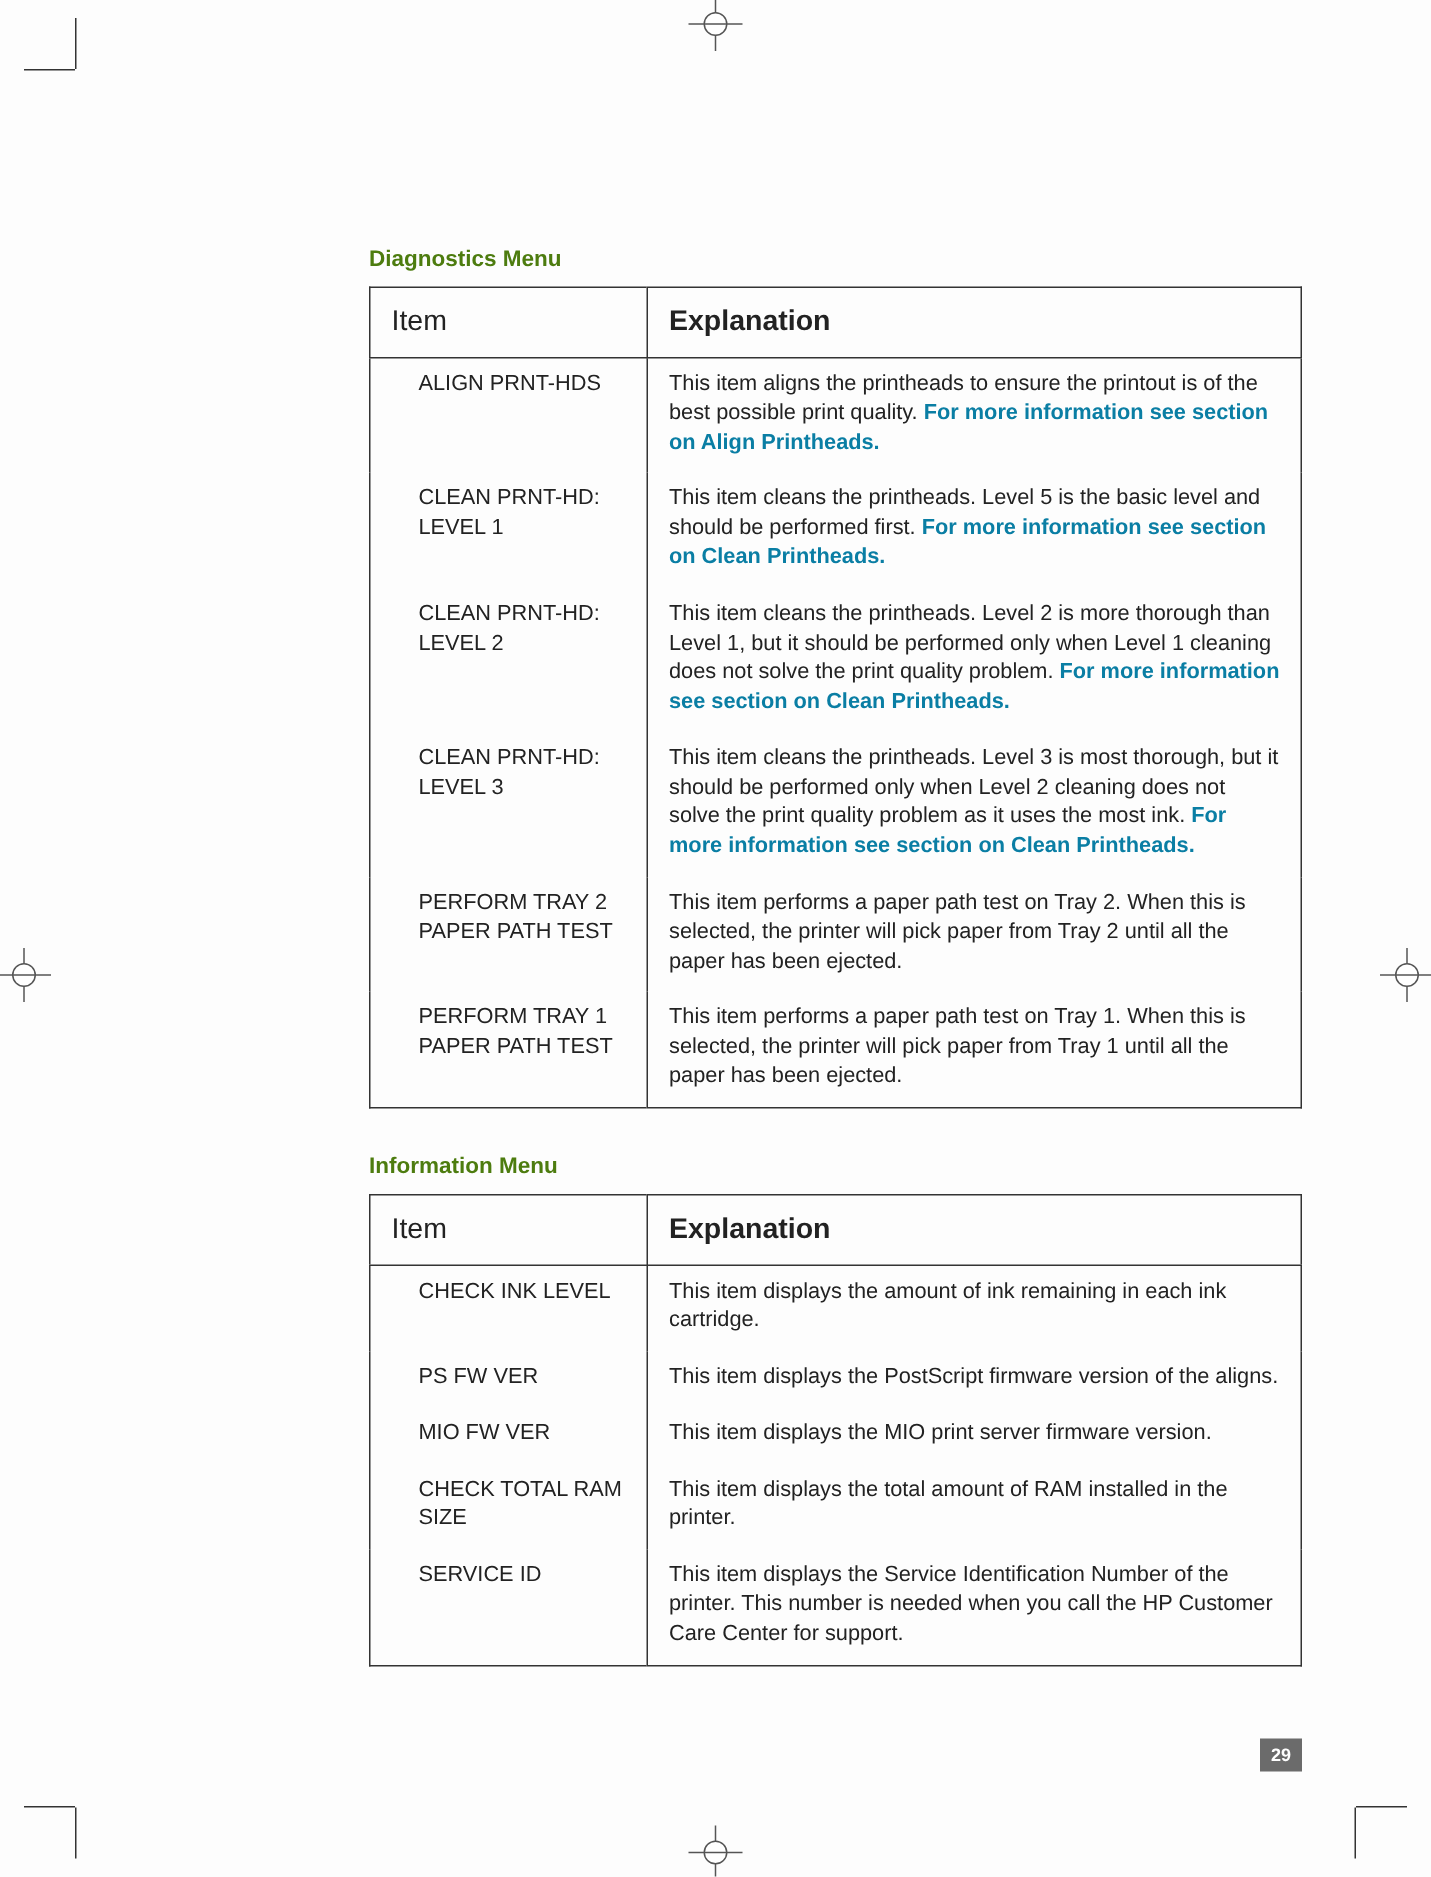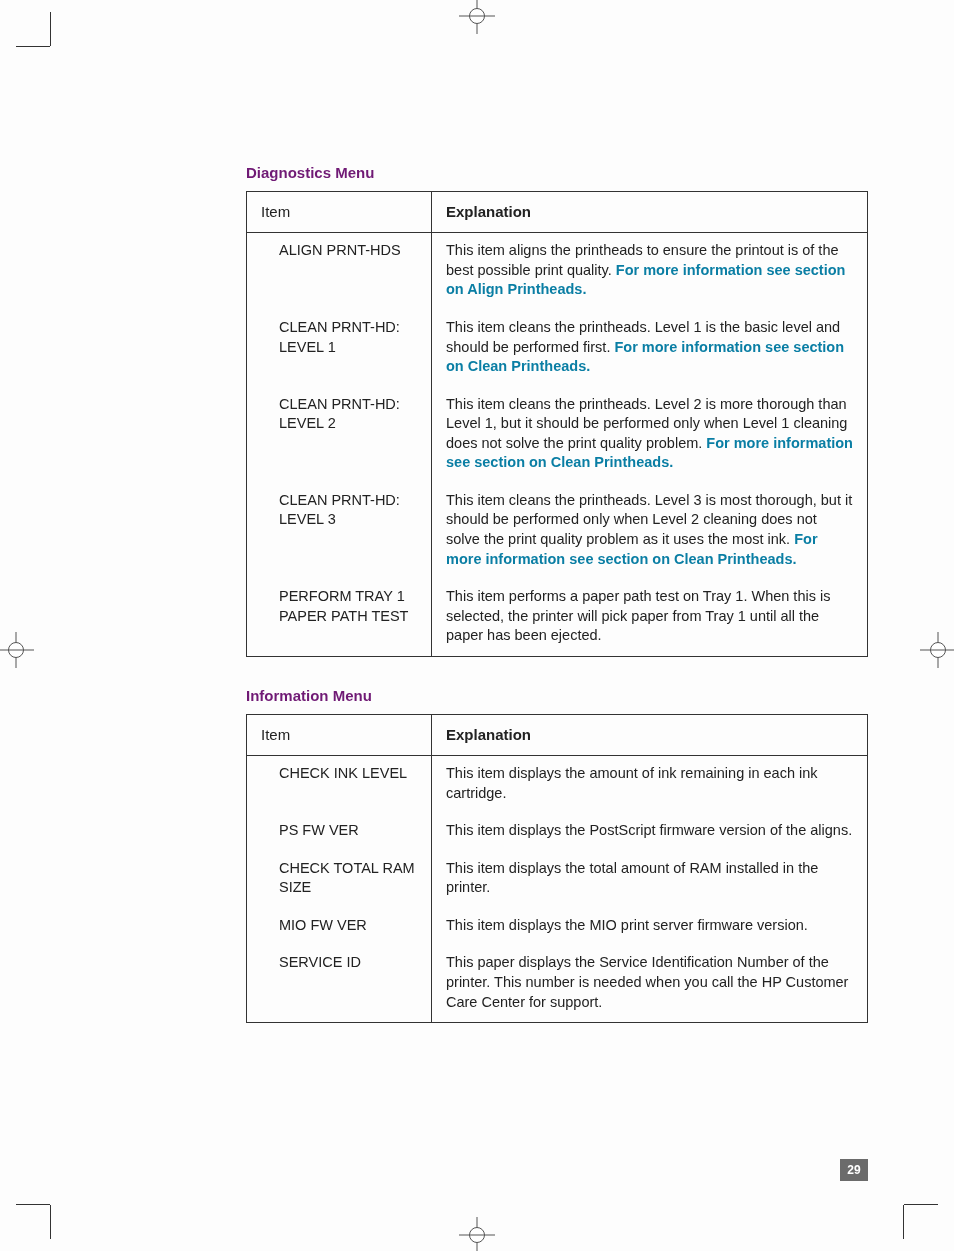--- a/index.html
+++ b/index.html
@@ -37,36 +37,36 @@
     right: 50px;
     bottom: 46px;
     box-sizing: border-box;
     padding: 118px 36px 20px 196px;
   }
 
   .section-title {
     font-weight: 700;
     font-size: 15px;
     margin: 0 0 10px 0;
-    color: #701a75;
+    color: #4d7c0f;
   }
 
   table.menu {
     border-collapse: collapse;
     width: 100%;
     border: 1.5px solid #333;
     font-size: 14.5px;
     line-height: 1.35;
   }
   table.menu th {
     text-align: left;
     font-weight: 700;
     padding: 10px 14px 10px 14px;
     border-bottom: 1.5px solid #333;
-    font-size: 15px;
+    font-size: 19px;
   }
   table.menu td {
     vertical-align: top;
     padding: 8px 14px 10px 14px;
   }
   table.menu th:first-child, table.menu td:first-child {
     width: 138px;
     border-right: 1.5px solid #333;
     font-weight: 400;
   }
@@ -122,29 +122,33 @@
         <th>Explanation</th>
       </tr>
     </thead>
     <tbody>
       <tr>
         <td class="item-cell">ALIGN PRNT-HDS</td>
         <td><span>This item aligns the printheads to ensure the printout is of the best possible print quality. </span><span class="link">For more information see section on Align Printheads.</span></td>
       </tr>
       <tr>
         <td class="item-cell">CLEAN PRNT-HD: LEVEL 1</td>
-        <td><span>This item cleans the printheads. Level 1 is the basic level and should be performed first. </span><span class="link">For more information see section on Clean Printheads.</span></td>
+        <td><span>This item cleans the printheads. Level 5 is the basic level and should be performed first. </span><span class="link">For more information see section on Clean Printheads.</span></td>
       </tr>
       <tr>
         <td class="item-cell">CLEAN PRNT-HD: LEVEL 2</td>
         <td><span>This item cleans the printheads. Level 2 is more thorough than Level 1, but it should be performed only when Level 1 cleaning does not solve the print quality problem. </span><span class="link">For more information see section on Clean Printheads.</span></td>
       </tr>
       <tr>
         <td class="item-cell">CLEAN PRNT-HD: LEVEL 3</td>
         <td><span>This item cleans the printheads. Level 3 is most thorough, but it should be performed only when Level 2 cleaning does not solve the print quality problem as it uses the most ink. </span><span class="link">For more information see section on Clean Printheads.</span></td>
+      </tr>
+      <tr>
+        <td class="item-cell">PERFORM TRAY 2 PAPER PATH TEST</td>
+        <td><span>This item performs a paper path test on Tray 2. When this is selected, the printer will pick paper from Tray 2 until all the paper has been ejected.</span></td>
       </tr>
       <tr>
         <td class="item-cell">PERFORM TRAY 1 PAPER PATH TEST</td>
         <td><span>This item performs a paper path test on Tray 1. When this is selected, the printer will pick paper from Tray 1 until all the paper has been ejected.</span></td>
       </tr>
     </tbody>
   </table>
 
   <div class="spacer"></div>
 
@@ -159,28 +163,28 @@
     <tbody>
       <tr>
         <td class="item-cell">CHECK INK LEVEL</td>
         <td>This item displays the amount of ink remaining in each ink cartridge.</td>
       </tr>
       <tr>
         <td class="item-cell">PS FW VER</td>
         <td>This item displays the PostScript firmware version of the aligns.</td>
       </tr>
       <tr>
+        <td class="item-cell">MIO FW VER</td>
+        <td>This item displays the MIO print server firmware version.</td>
+      </tr>
+      <tr>
         <td class="item-cell">CHECK TOTAL RAM SIZE</td>
         <td>This item displays the total amount of RAM installed in the printer.</td>
       </tr>
       <tr>
-        <td class="item-cell">MIO FW VER</td>
-        <td>This item displays the MIO print server firmware version.</td>
-      </tr>
-      <tr>
         <td class="item-cell">SERVICE ID</td>
-        <td>This paper displays the Service Identification Number of the printer. This number is needed when you call the HP Customer Care Center for support.</td>
+        <td>This item displays the Service Identification Number of the printer. This number is needed when you call the HP Customer Care Center for support.</td>
       </tr>
     </tbody>
   </table>
 
   <div class="page-num-tab">29</div>
 </div>
 
 </body></html>

